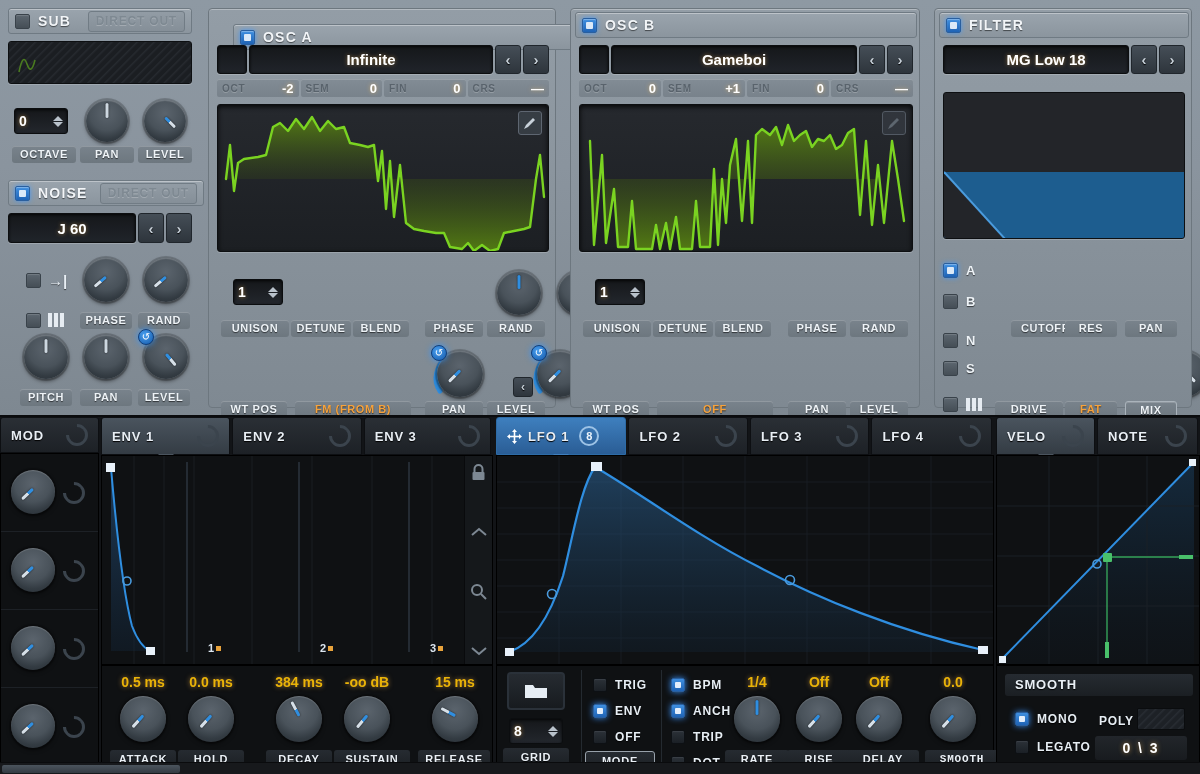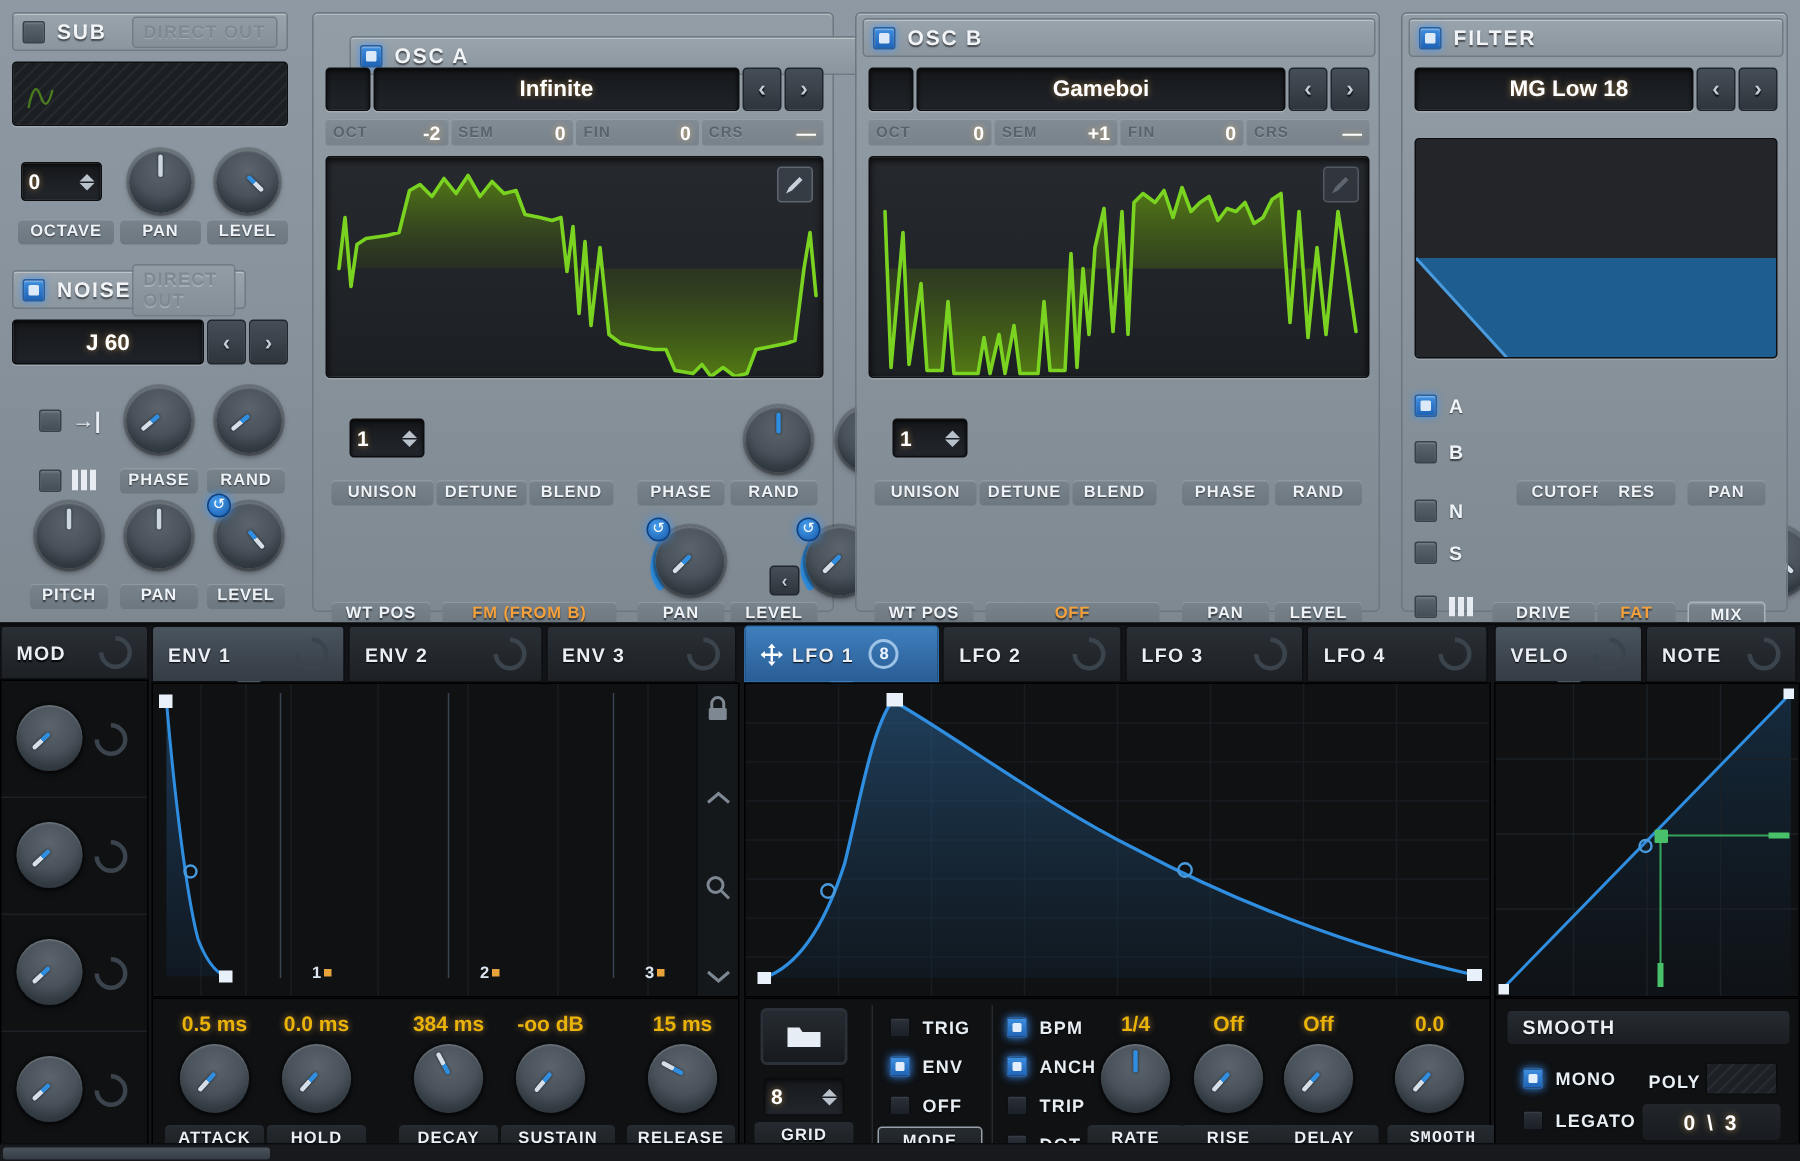--- a/index.html
+++ b/index.html
@@ -265,21 +265,21 @@
 
     <div class="knob-wrap" style="left:136px;top:92px;">
       <div class="knob" style="width:42px;height:42px;">
           <div class="indsplit" style="transform:translateX(-50%) rotate(135deg)"></div>
         </div>
     </div>
     <div class="lbl" style="left:130px;top:138px;width:54px;">LEVEL</div>
   </div>
 
   <div class="panel" style="left:8px;top:180px;width:184px;height:228px;">
-    <div class="panel-head" style="width:156px;">
+    <div class="panel-head" style="width:196px;">
       <div class="chk on"></div>
       <div class="ptitle">NOISE</div>
       <div class="directout">DIRECT OUT</div>
     </div>
     <div style="position:absolute;left:0;top:33px;width:184px;height:30px;display:flex;gap:2px;">
       <div class="lcd" style="flex:1;font-size:15px;">
         <span class="val">J 60</span>
       </div>
       <div class="arrowbtn">‹</div>
       <div class="arrowbtn">›</div>

